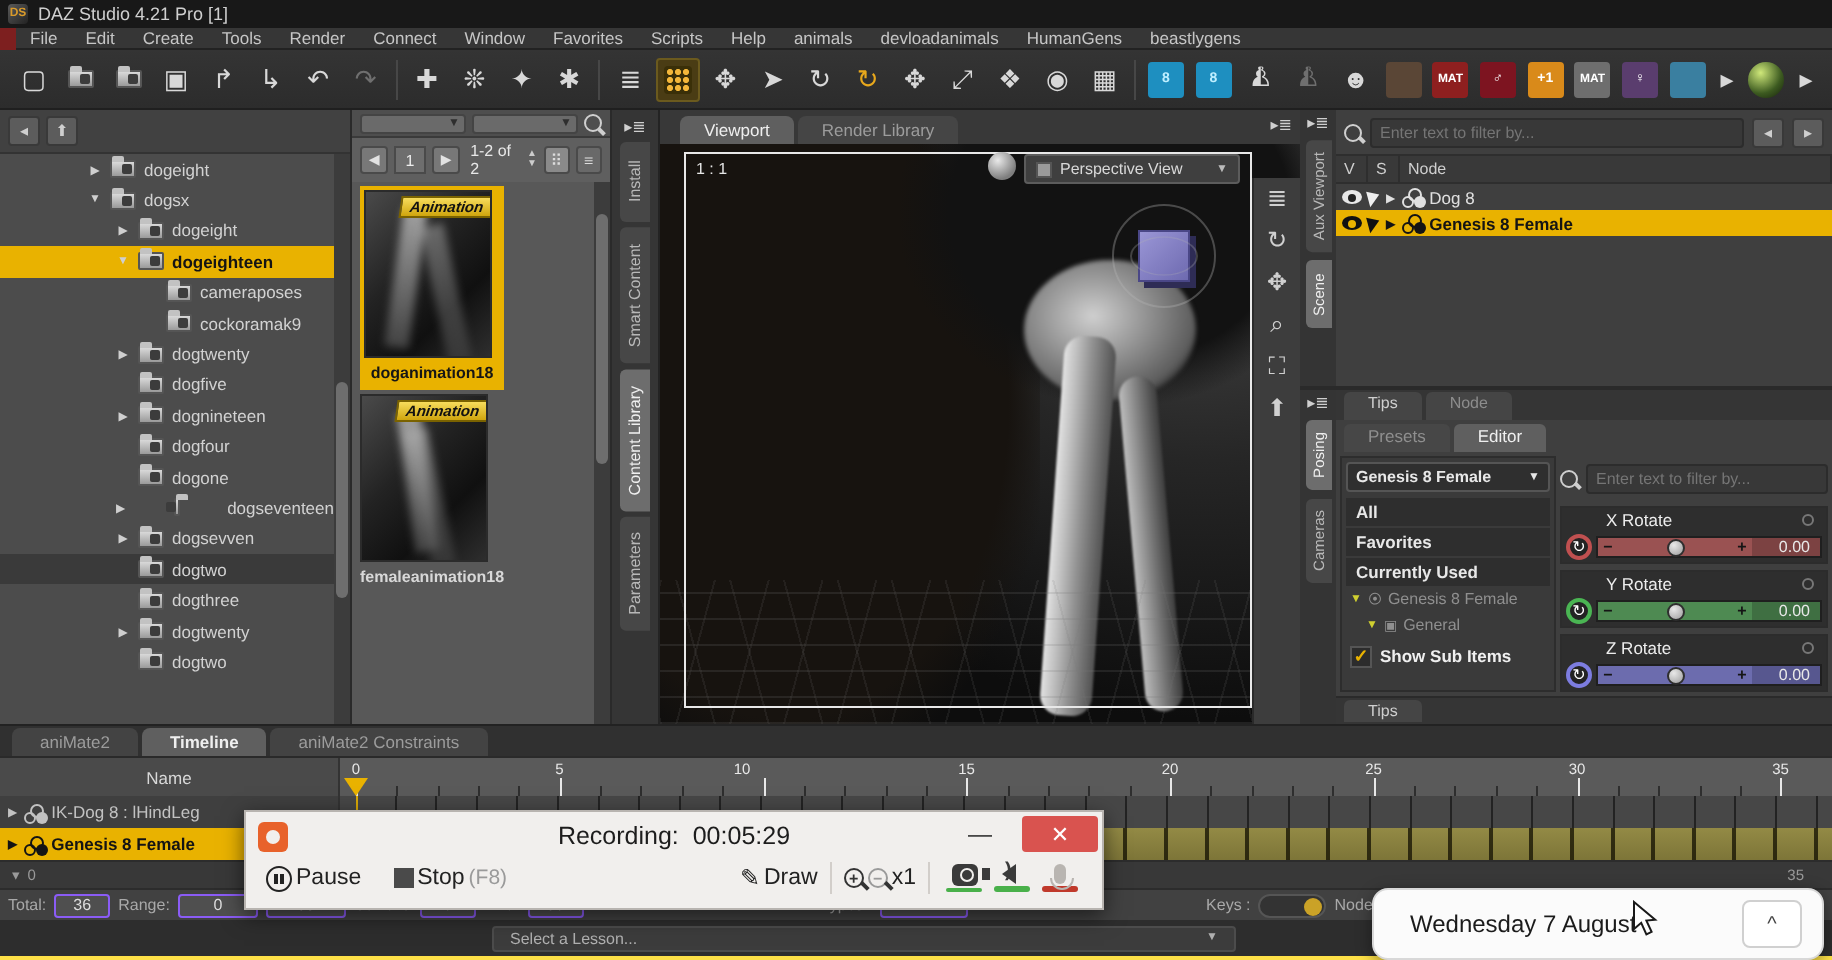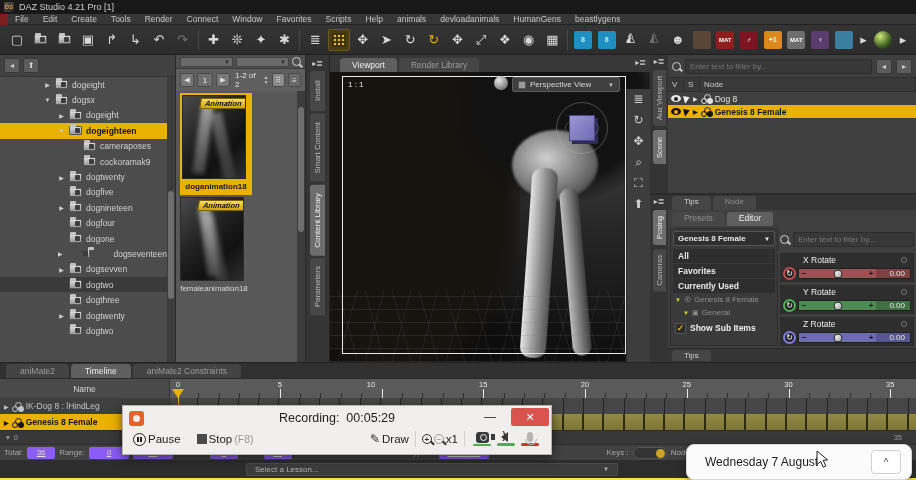--- a/index.html
+++ b/index.html
@@ -82,21 +82,21 @@
   .thumb-card.sel { background:#e9b200; padding:2px; width:72px; }
   .thumb-img { position:relative; width:64px; height:84px; border:1px solid #2b2b2b;
     background:linear-gradient(135deg,#4a4a4a 0%,#232323 40%,#101010 70%,#2e2e2e 100%); overflow:hidden; }
   .thumb-img .streak { position:absolute; width:12px; height:70px; background:linear-gradient(#bdbdbd,#4e4e4e);
     filter:blur(2px); opacity:.8; }
   .ribbon { position:absolute; top:2px; right:-2px; background:linear-gradient(#f7dc5c,#cfa50d);
     color:#111; font-size:7.5px; font-weight:bold; font-style:italic; padding:0 4px; transform:skewX(-8deg);
     border:1px solid #7a6200; }
   .thumb-label { font-size:8px; text-align:center; padding:3px 0 2px; }
   .thumb-card.sel .thumb-label { color:#161616; font-weight:bold; }
-  .thumb-card.plain .thumb-label { color:#d8d8d8; }
+  .thumb-card.plain .thumb-label { color:#d8d8d8;font-weight:bold; }
 
   
   .vtabs { width:24px; background:#353535; border-right:1px solid #232323; display:flex; flex-direction:column; align-items:center; padding-top:4px; gap:3px; }
   .vtab { writing-mode:vertical-rl; transform:rotate(180deg); background:#474747; color:#b8b8b8;
     font-size:8px; padding:8px 3px; border-radius:0 3px 3px 0; min-height:40px; text-align:center; }
   .vtab.on { background:#6d6d6d; color:#efefef; }
   .pane-menu { color:#cfcfcf; font-size:8px; }
 
   
   .vp { width:320px; position:relative; background:#383838; }
@@ -197,21 +197,21 @@
   .sl-track .minus,.sl-track .plus { font-size:8px; color:#151515; width:10px; text-align:center; font-weight:bold;}
   .sl-track .rail { flex:1; position:relative; height:100%; }
   .sl-knob { position:absolute; left:50%; top:50%; transform:translate(-50%,-50%); width:9px; height:9px;
     border-radius:50%; background:radial-gradient(circle at 35% 30%, #e8e8e8, #9c9c9c); border:1px solid #2e2e2e; }
   .sl-value { width:34px; text-align:right; padding-right:5px; color:#e8e8e8; font-size:8px; }
   .pose-bottom-tab { height:14px; display:flex; align-items:flex-start; gap:2px; padding:1px 4px; background:#353535; border-top:1px solid #2a2a2a; }
 
   
   .tl-tabs { height:16px; background:#303030; display:flex; align-items:flex-end; gap:2px; padding:0 6px; border-top:1px solid #222; }
   .tl-tab { font-size:8.5px; padding:2px 14px; border-radius:4px 4px 0 0; }
-  .tl-tab.on { background:#5f5f5f; color:#efefef; font-weight:normal; }
+  .tl-tab.on { background:#5f5f5f; color:#efefef; font-weight:bold; }
   .tl-tab.off { background:#434343; color:#9c9c9c; }
   .tl-header { height:20px; display:flex; background:#4a4a4a; border-top:1px solid #2a2a2a; }
   .tl-namehdr { width:170px; color:#d8d8d8; font-size:8.5px; display:flex; align-items:center; justify-content:center; border-right:1px solid #333; }
   .ruler { position:relative; flex:1; background:#5a5a5a; overflow:hidden; }
   .ruler .tick { position:absolute; bottom:0; width:1px; height:5px; background:#2e2e2e; }
   .ruler .tick.major { height:9px; background:#e8e8e8; }
   .ruler .tlabel { position:absolute; top:1px; transform:translateX(-50%); color:#e8e8e8; font-size:7.5px; }
   .marker-strip { position:absolute; left:170px; right:0; top:398px; height:6px; pointer-events:none; }
   .marker-strip .tri { position:absolute; transform:translateX(-50%); width:0; height:0;
     border-left:4px solid transparent; border-right:4px solid transparent; border-bottom:5px solid #111; }
@@ -226,22 +226,22 @@
   .track { height:16px; position:relative; }
   .track.t1 { background:#474747;
     background-image:repeating-linear-gradient(90deg, transparent 0 19.3px, rgba(0,0,0,.5) 19.3px 20.3px); background-position:8px 0; }
   .track.t2 { background:linear-gradient(#938a45,#7d7538);
     background-image:repeating-linear-gradient(90deg, transparent 0 18.3px, rgba(25,22,5,.8) 18.3px 20.3px),linear-gradient(#938a45,#7d7538); background-position:8px 0; }
   .tl-sub { height:14px; display:flex; background:#383838; border-top:1px solid #2c2c2c; color:#9a9a9a; font-size:7.5px; }
   .tl-sub .l { width:170px; display:flex; align-items:center; gap:4px; padding:0 6px; border-right:1px solid #2c2c2c; }
   .tl-sub .r { flex:1; display:flex; align-items:center; justify-content:flex-end; padding:0 14px; }
   .tl-controls { height:16px; background:#414141; display:flex; align-items:center; gap:4px; padding:0 4px;
     color:#a9a9a9; font-size:8px; border-top:1px solid #2c2c2c; }
-  .val-box { min-width:28px; height:12px; background:#4f4f4f; border:6px solid #8b5cf6; border-radius:2px;
-    color:#ddd; display:flex; align-items:center; justify-content:center; font-size:8px; padding:0 3px;text-decoration:underline; }
+  .val-box { min-width:28px; height:12px; background:#4f4f4f; border:1px solid #8b5cf6; border-radius:2px;
+    color:#ddd; display:flex; align-items:center; justify-content:center; font-size:8px; padding:0 3px; }
   .types-dd { min-width:44px; }
   .keys-toggle { width:34px; height:12px; background:#333; border:1px solid #555; border-radius:6px; position:relative; }
   .keys-toggle::after { content:""; position:absolute; right:1px; top:1px; width:9px; height:9px; background:#caa227; border-radius:50%; }
   .spacer { flex:1; }
 
   
   .lessonbar { height:18px; background:#2d2d2d; display:flex; align-items:center; }
   .lesson-dd { margin-left:246px; width:372px; height:13px; background:#3c3c3c; border:1px solid #4c4c4c;
     border-radius:2px; color:#b0b0b0; font-size:8px; display:flex; align-items:center; padding:0 8px; }
   .lesson-dd .dd { margin-left:auto; font-size:6px; }

